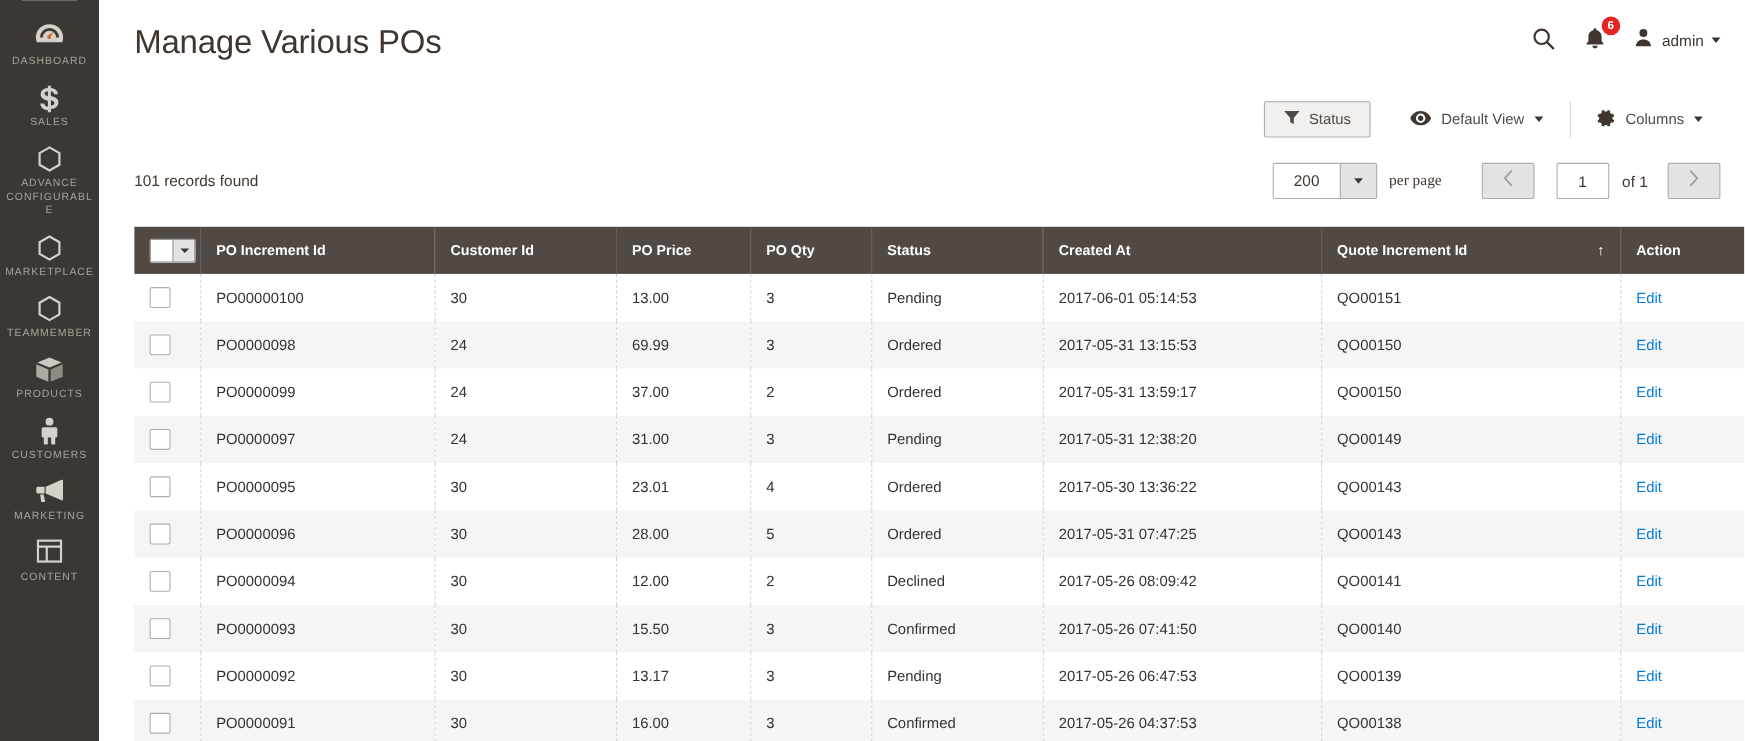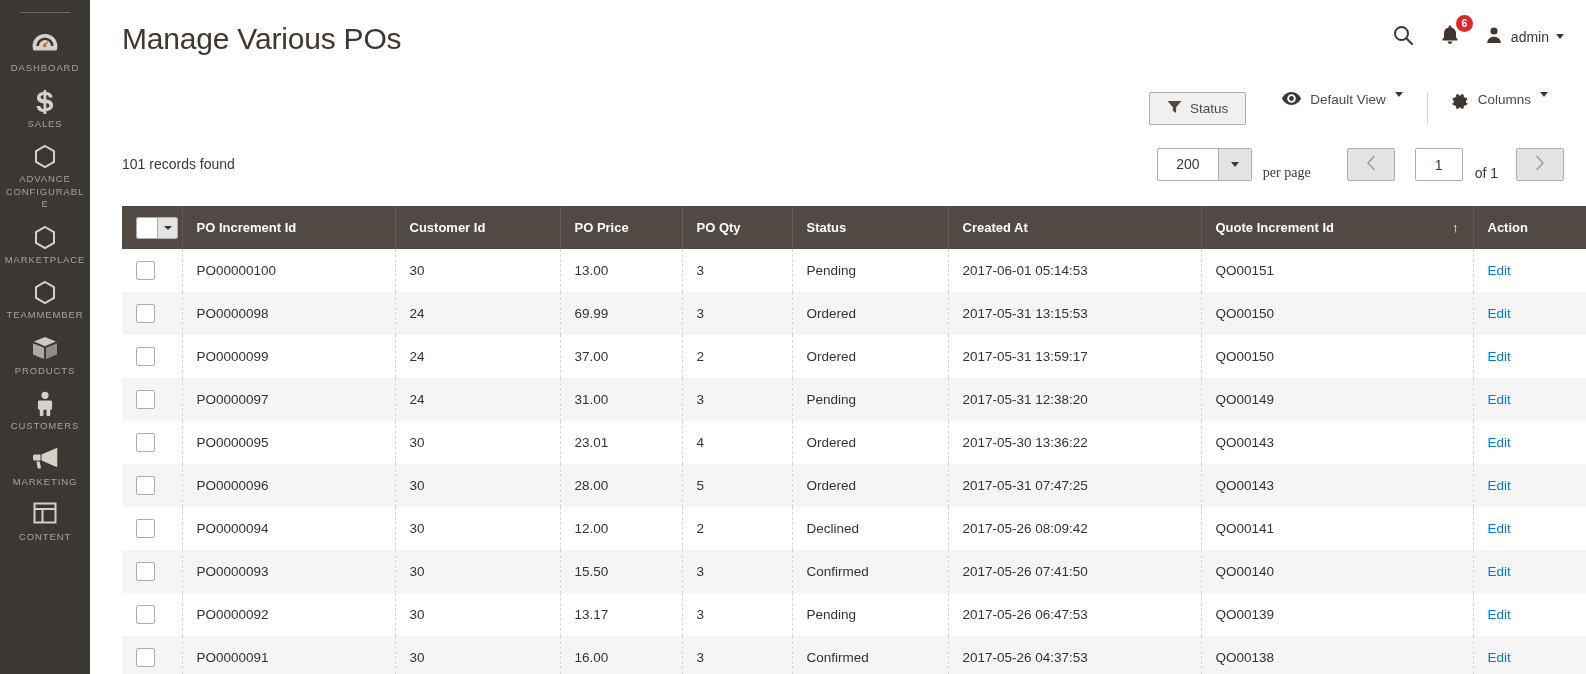--- a/index.html
+++ b/index.html
@@ -12,21 +12,20 @@
   #app { position: relative; width: 1586px; height: 674px; display: flex; }
 
   
   #sidebar {
     width: 90px;
     flex: 0 0 90px;
     background: #3c3732;
     height: 674px;
     overflow: hidden;
     position: relative;
-    padding-top: 12px;
   }
   #sidebar-top-rule {
     width: 50px; height: 1px;
     background: #6e6763;
     margin: 0 auto 16px auto;
   }
   .nav-item {
     display: block;
     width: 100%;
     padding: 4px 2px 10px 2px;
@@ -128,21 +127,21 @@
     background: #f2f0ee;
     border: 1px solid #adadad;
     border-radius: 2px;
     font-size: 13.5px;
     color: #514943;
     cursor: pointer;
     display: flex; align-items: center; gap: 8px;
     font-family: "Liberation Sans", sans-serif;
   }
   .tb-drop {
-    display: flex; gap: 9px;
+    display: flex; align-items: center; gap: 9px;
     padding: 0 16px;
     height: 33px;
     cursor: pointer;
     font-size: 13.5px;
     color: #514943;
   }
   #view-drop { margin-left: 20px; }
   #cols-drop { margin-left: 8px; border-left: 1px solid #d6d1cc; padding-left: 22px; }
 
   
@@ -153,21 +152,21 @@
   }
   #records-count {
     position: absolute;
     left: 32px; top: 8px;
     font-size: 14px;
     color: #41362f;
   }
   #pager {
     position: absolute;
     right: 22px; top: 0;
-    display: flex; align-items: flex-end;
+    display: flex; align-items: center;
   }
   #perpage-select {
     display: flex;
     height: 33px;
     border: 1px solid #adadad;
     border-radius: 2px;
     overflow: hidden;
     background: #fff;
     cursor: pointer;
   }

